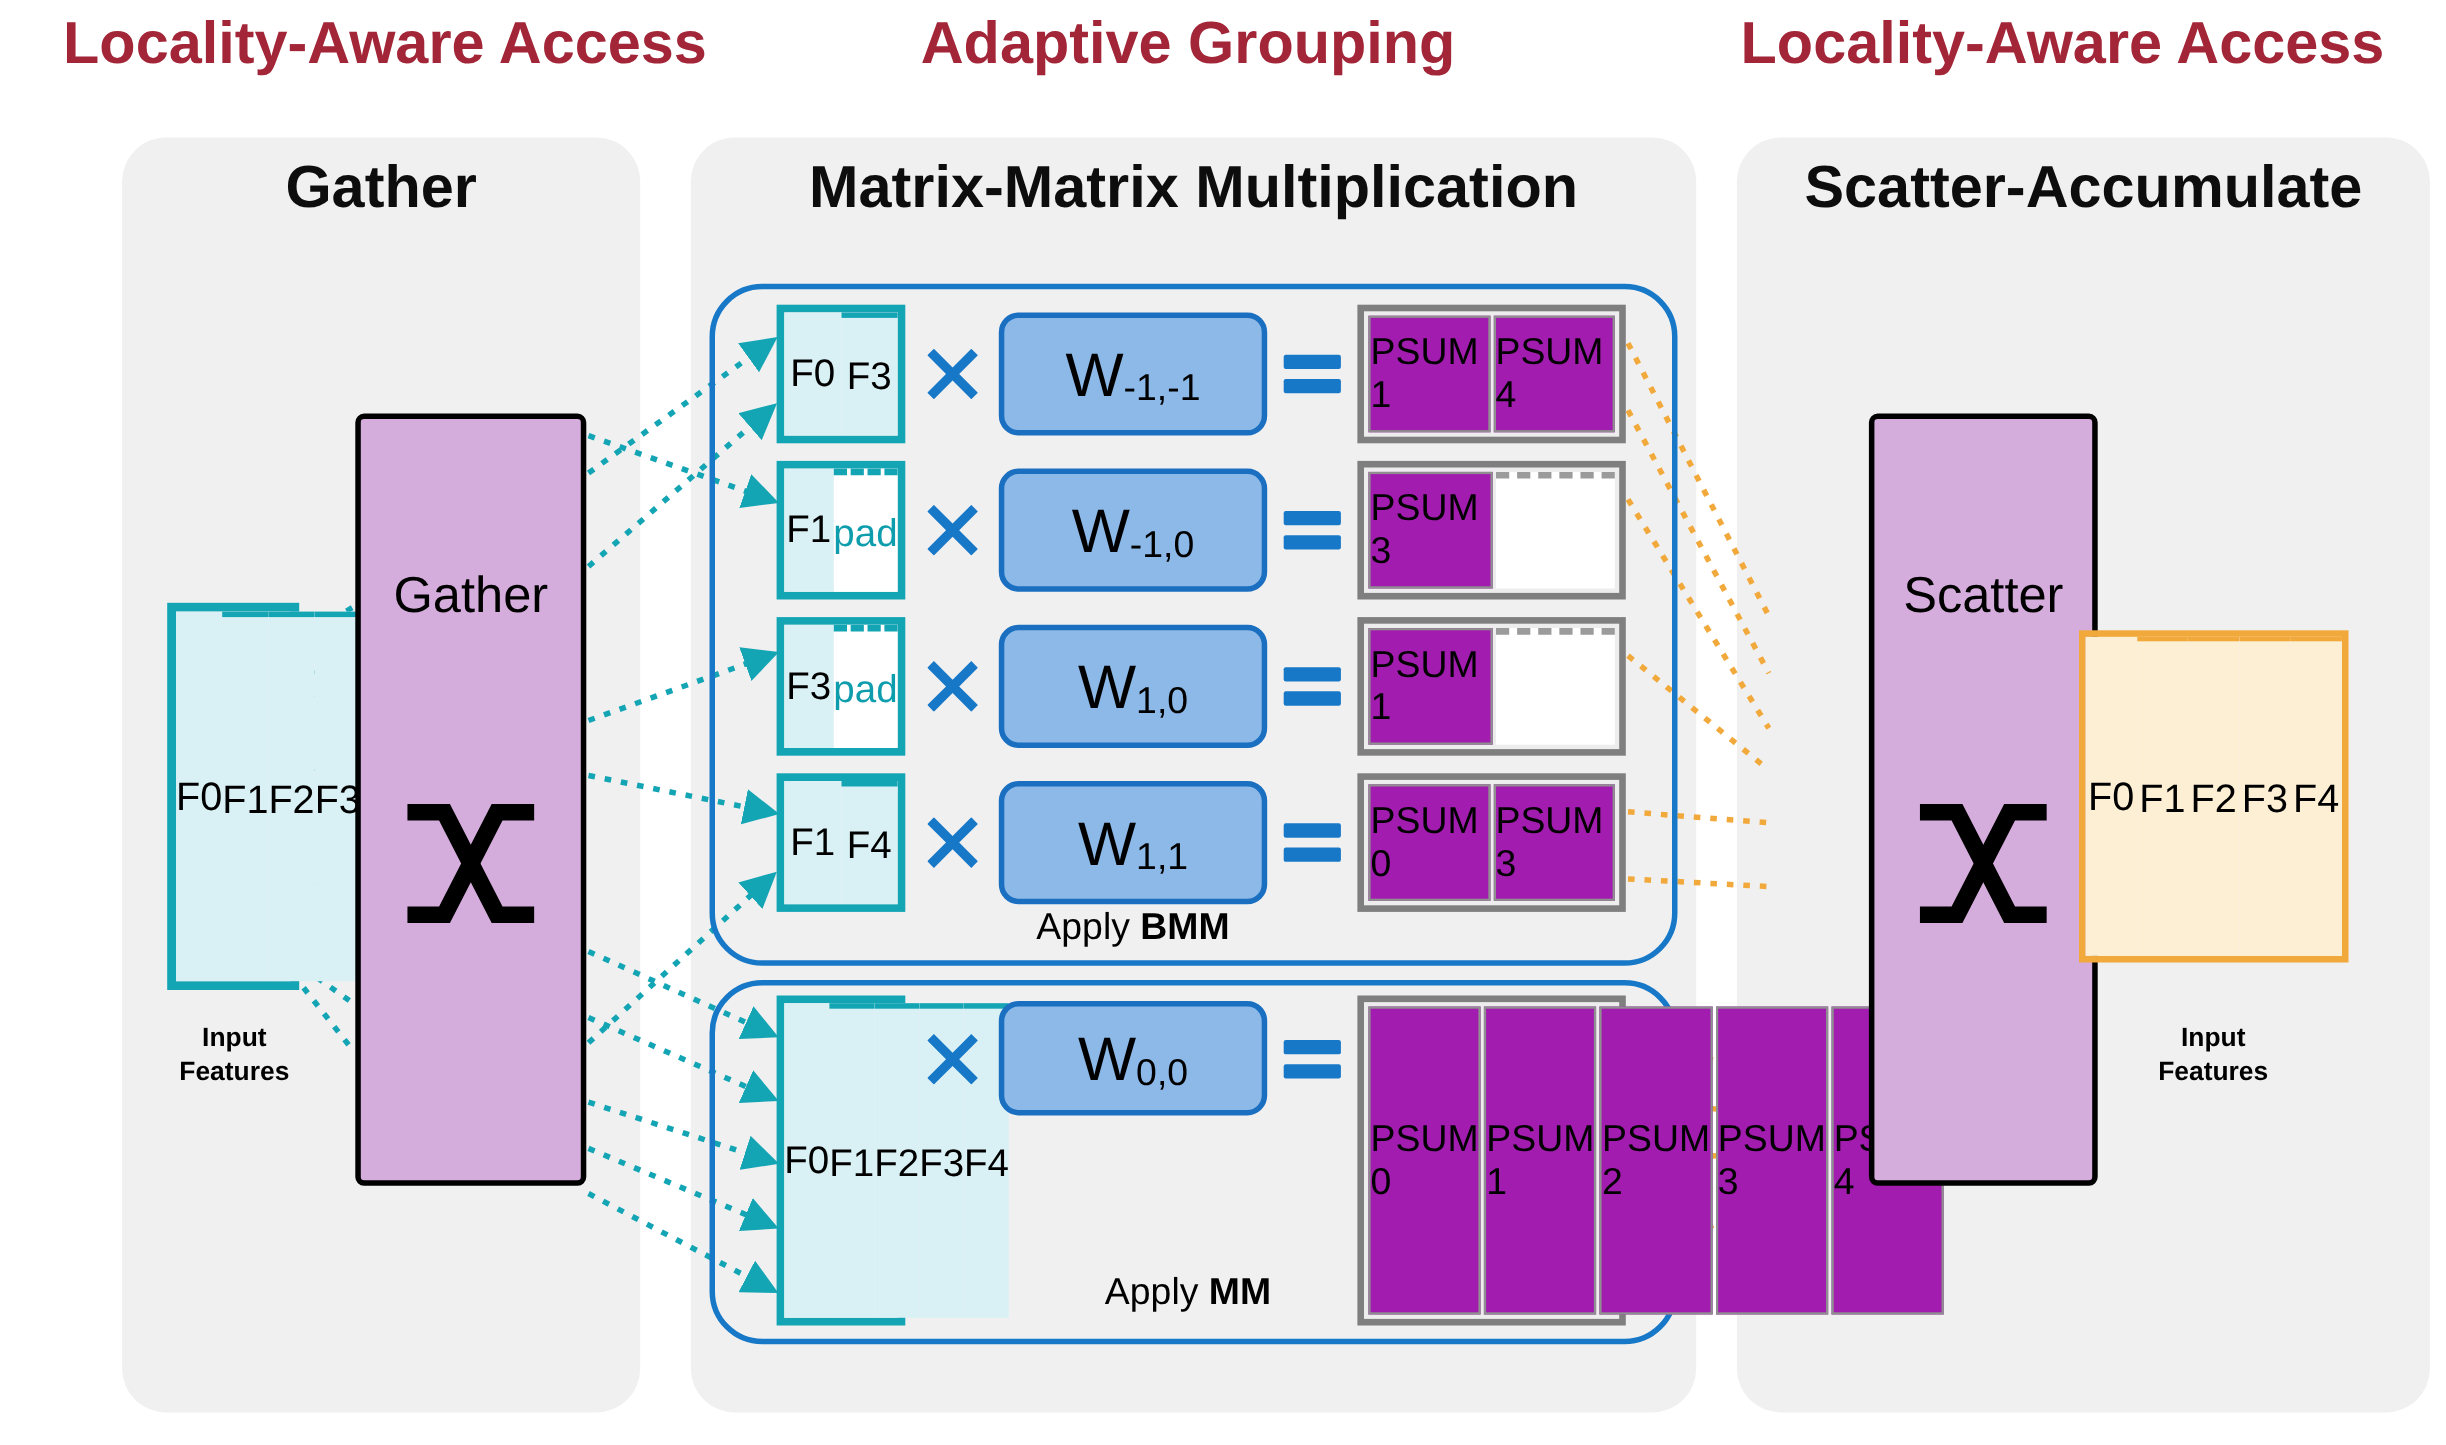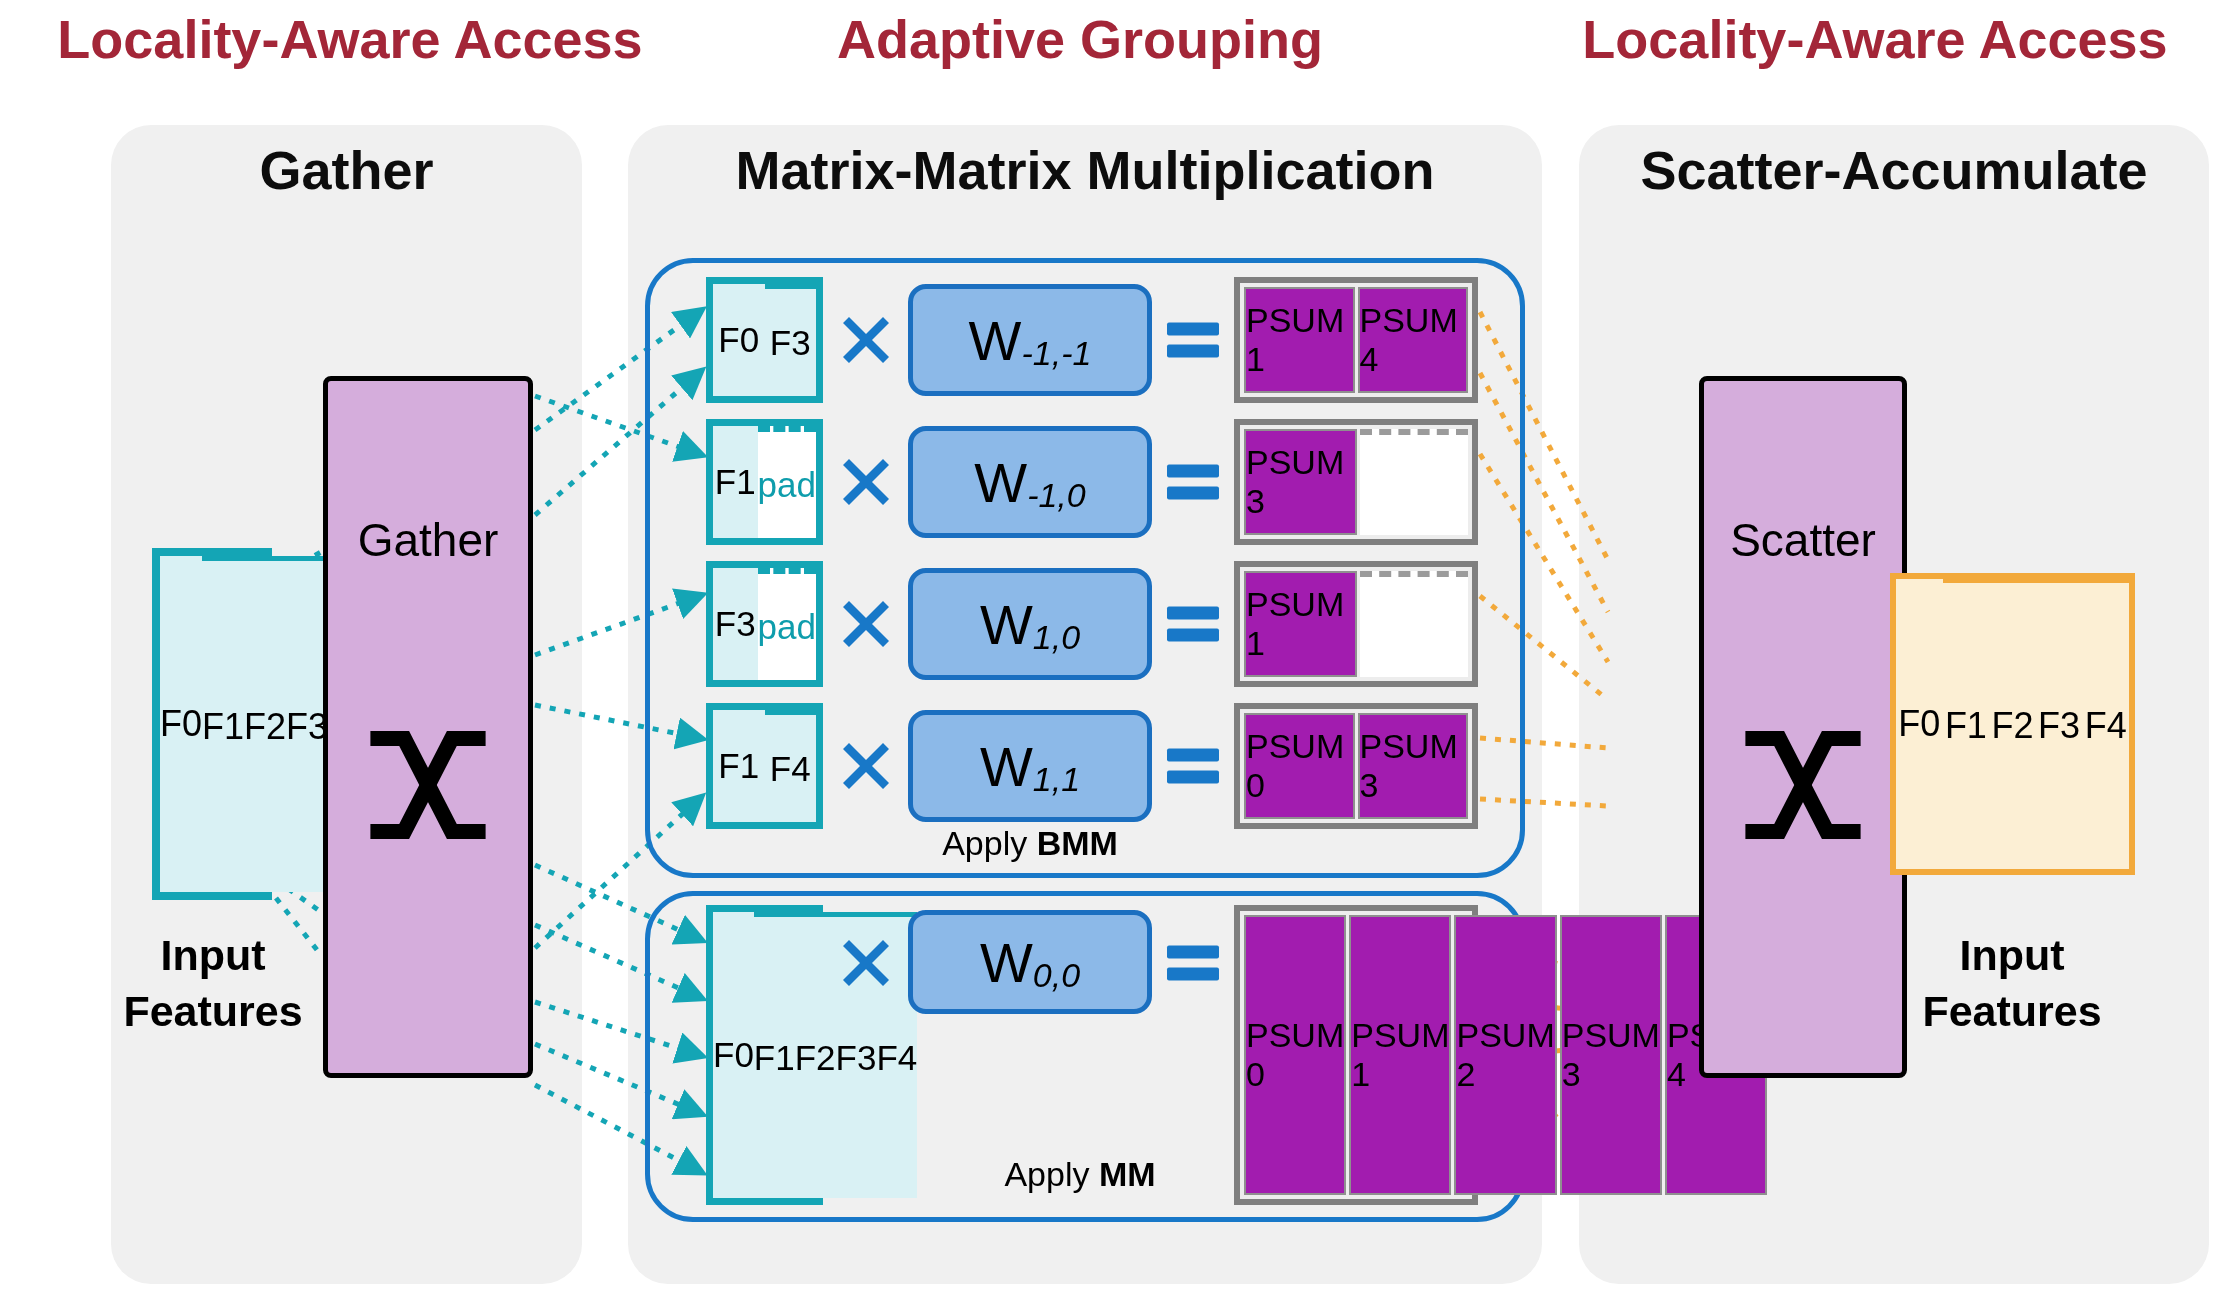--- a/index.html
+++ b/index.html
@@ -45,27 +45,27 @@
   .orangestack .cell{
     flex:1; background:#FCEFD4; display:flex; align-items:center; justify-content:center;
     font-size:36px; color:#000;
   }
   .orangestack .cell:not(:first-child){ border-top:4px solid #F2A93B; }
   .wbox{
     position:absolute; background:#8CB9E8; border:5px solid #1B6FC0; border-radius:18px;
     box-sizing:border-box; display:flex; align-items:center; justify-content:center; color:#000;
   }
   .wb{ font-size:56px; }
-  .ws{ font-size:34px; margin-top:26px;font-style:italic; }
+  .ws{ font-size:34px; margin-top:26px; }
   .mul{ position:absolute; transform:translate(-50%,-50%); line-height:0; }
   .eq{ position:absolute; transform:translate(-50%,-50%); width:52px; }
   .eq div{ height:13px; background:#1878C8; margin:9px 0; border-radius:2px; }
   .apply{ position:absolute; transform:translateX(-50%); font-size:34px; color:#000; white-space:nowrap; }
   .feat-label{
-    position:absolute; transform:translateX(-50%); font-size:43px; font-weight:bold;
+    position:absolute; transform:translateX(-50%); font-size:24px; font-weight:bold;
     color:#000; text-align:center; line-height:1.3; white-space:nowrap;
   }
   .bluebox{
     position:absolute; border:5px solid #1878C8; border-radius:48px; box-sizing:border-box;
   }
   svg.overlay{ position:absolute; left:0; top:0; pointer-events:none; }
 </style>
 </head>
 <body>
 

